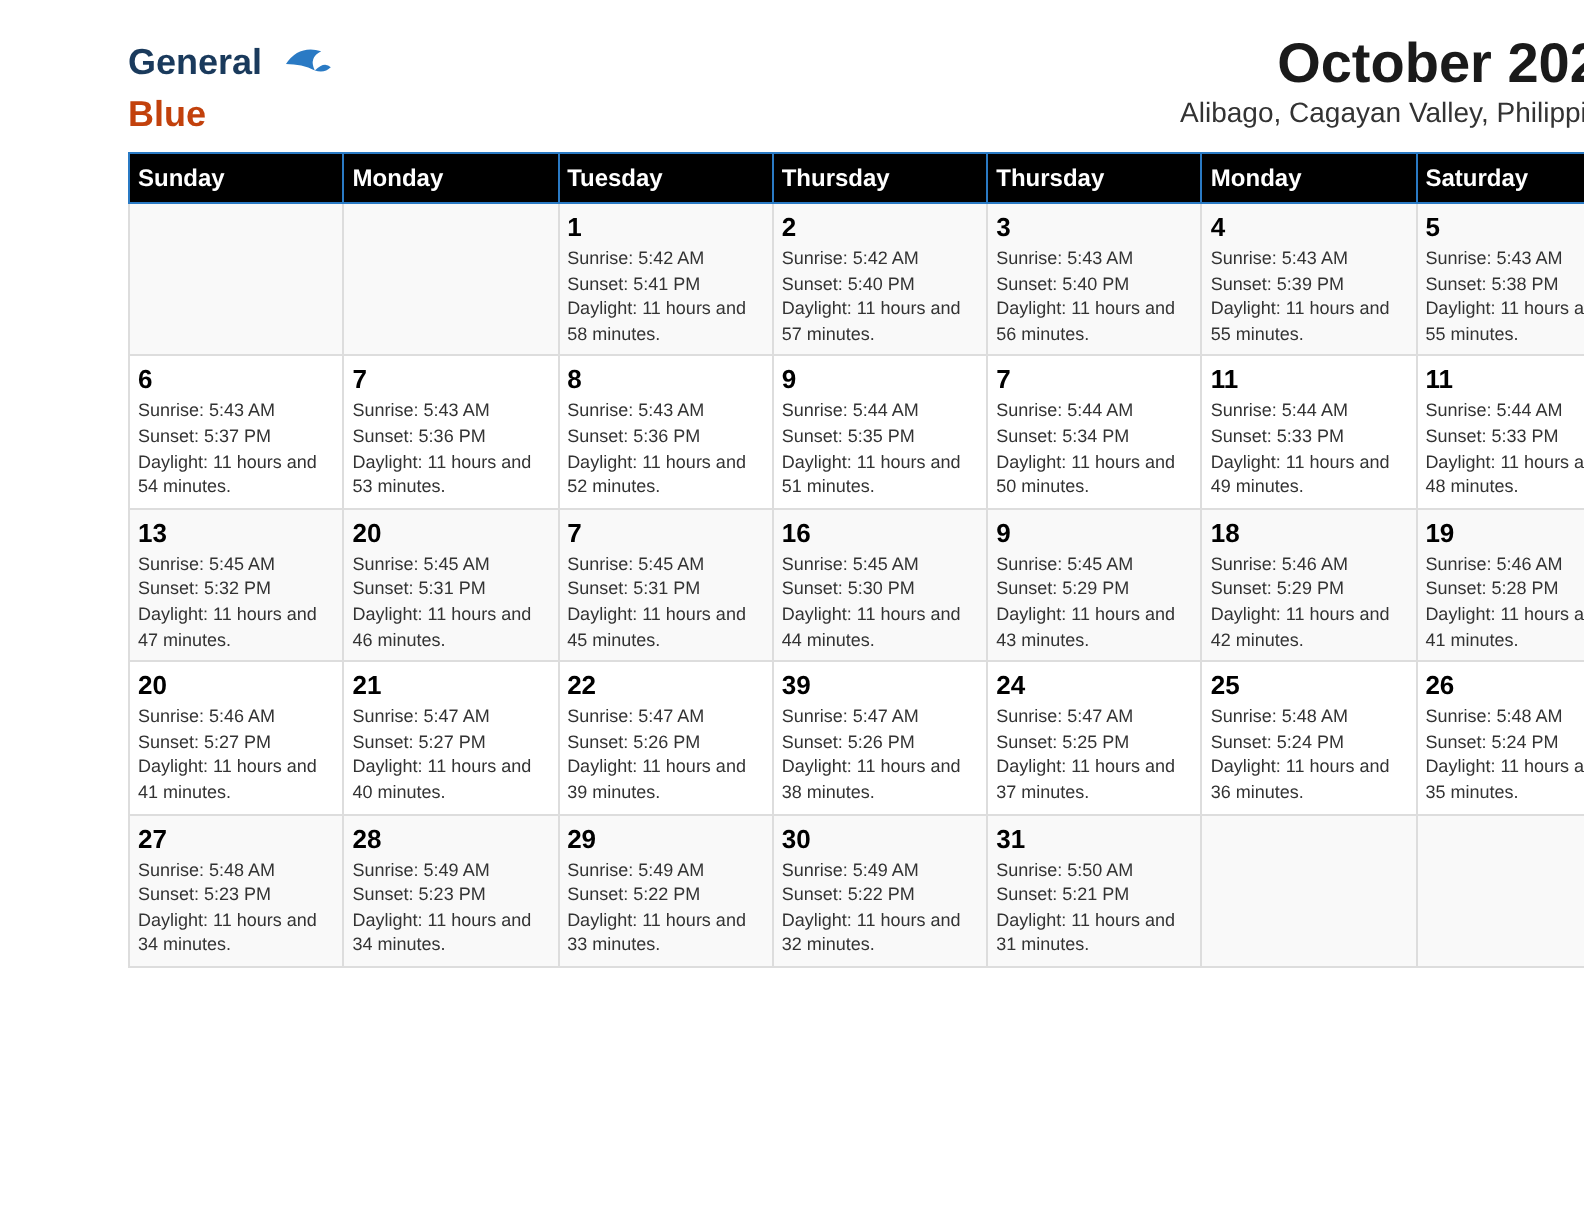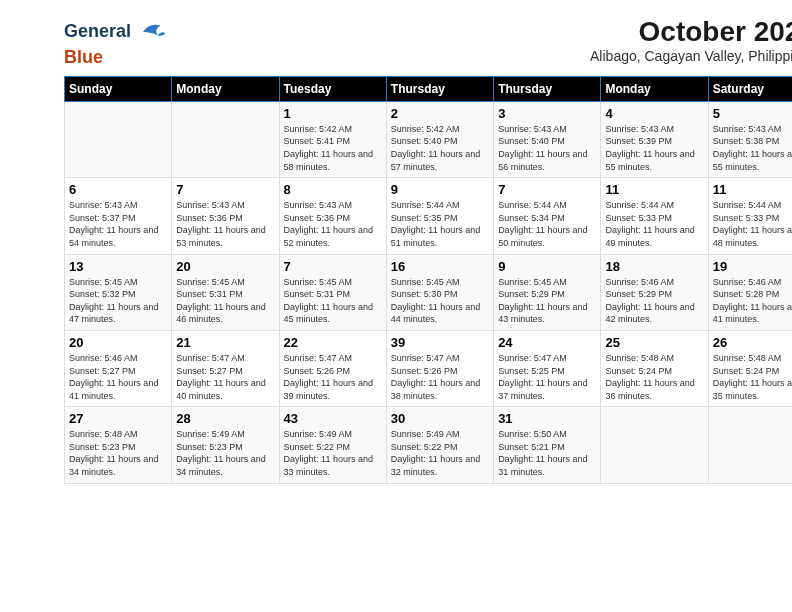--- a/index.html
+++ b/index.html
@@ -247,21 +247,21 @@
         <tr>
           <td>
             <span class="day-num">27</span>
             <div class="day-detail">Sunrise: 5:48 AM<br>Sunset: 5:23 PM<br>Daylight: 11 hours and 34 minutes.</div>
           </td>
           <td>
             <span class="day-num">28</span>
             <div class="day-detail">Sunrise: 5:49 AM<br>Sunset: 5:23 PM<br>Daylight: 11 hours and 34 minutes.</div>
           </td>
           <td>
-            <span class="day-num">43</span>
+            <span class="day-num">29</span>
             <div class="day-detail">Sunrise: 5:49 AM<br>Sunset: 5:22 PM<br>Daylight: 11 hours and 33 minutes.</div>
           </td>
           <td>
             <span class="day-num">30</span>
             <div class="day-detail">Sunrise: 5:49 AM<br>Sunset: 5:22 PM<br>Daylight: 11 hours and 32 minutes.</div>
           </td>
           <td>
             <span class="day-num">31</span>
             <div class="day-detail">Sunrise: 5:50 AM<br>Sunset: 5:21 PM<br>Daylight: 11 hours and 31 minutes.</div>
           </td>

